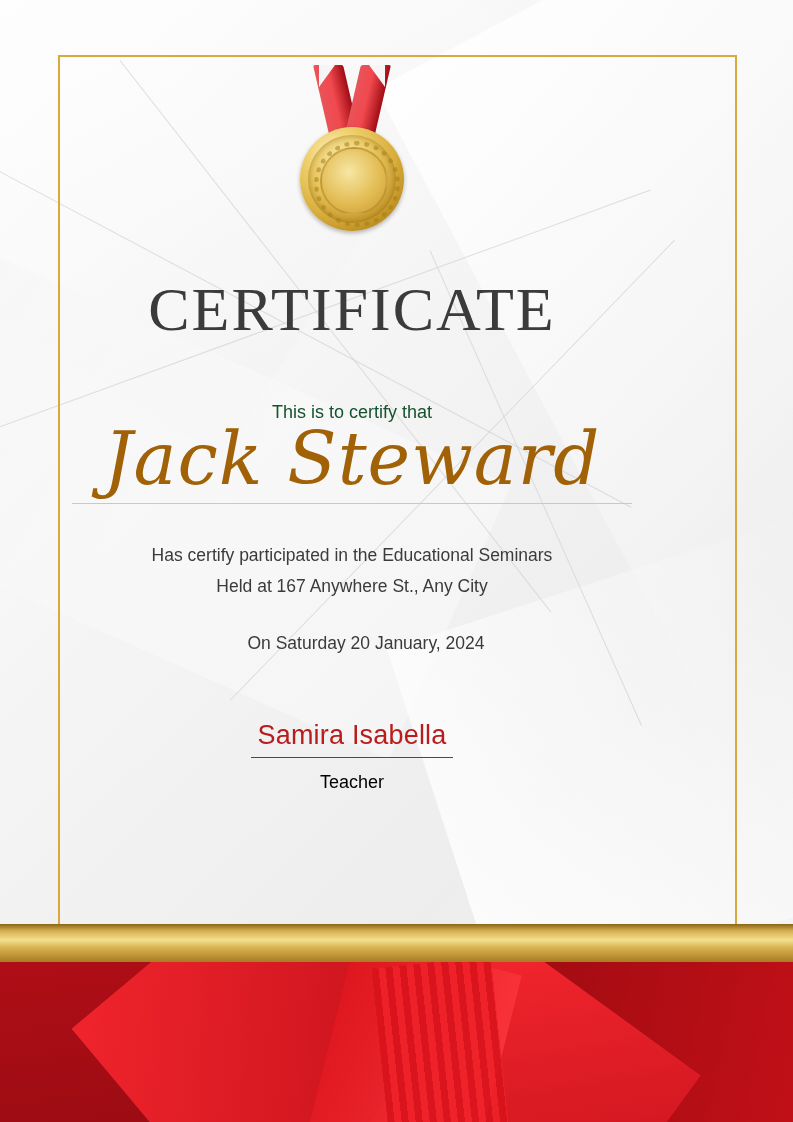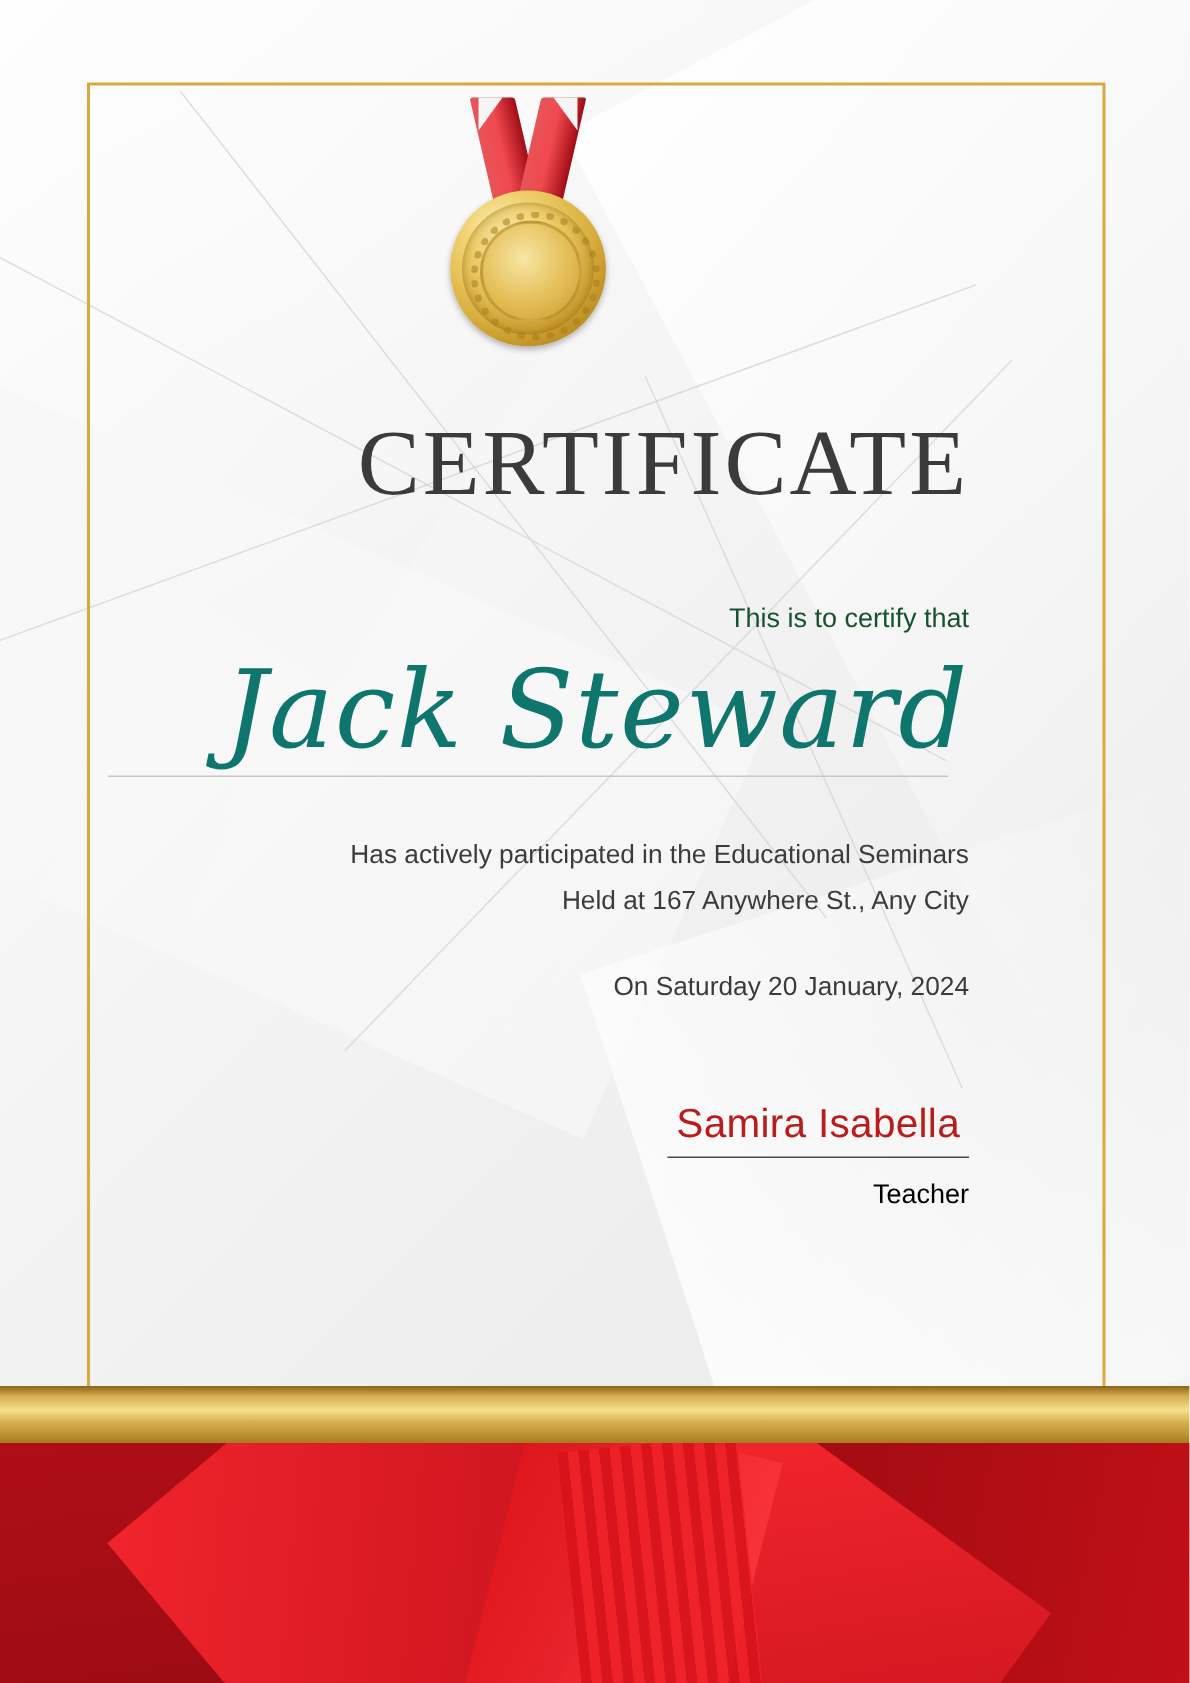--- a/index.html
+++ b/index.html
@@ -81,21 +81,21 @@
     box-sizing: border-box;
     pointer-events: none;
   }
 
   
   .content {
     position: absolute;
     left: 58px;
     top: 55px;
     width: 588px;
-    text-align: right;
+    text-align: center;
   }
 
   
   .medal-wrap {
     position: relative;
     width: 110px;
     height: 190px;
     margin: 10px auto 0;
   }
   .ribbon-l, .ribbon-r {
@@ -184,24 +184,24 @@
   }
   .certify-line {
     font-size: 18px;
     color: #14532d;
     margin-top: 60px;
   }
   .recipient {
     font-family: "DejaVu Serif", serif;
     font-style: italic;
     font-size: 72px;
-    color: #0f766e;
+    color: #a16207;
     letter-spacing: 1px;
     line-height: 1.0;
-    margin-top: 14px;
+    margin-top: 0;
   }
   .rule {
     width: 560px;
     height: 1px;
     background: #c8c8c8;
     margin: 8px auto 0;
   }
   .body-line {
     font-size: 17.5px;
     color: #3b3b3b;
@@ -323,21 +323,21 @@
     </div>
 
     <div class="cert-title">CERTIFICATE</div>
 
     <div class="certify-line">This is to certify that</div>
 
     <div class="recipient">Jack Steward</div>
     <div class="rule"></div>
 
     <div class="body-block">
-      <div class="body-line">Has actively participated in the Educational Seminars</div>
+      <div class="body-line">Has certify participated in the Educational Seminars</div>
       <div class="body-line">Held at 167 Anywhere St., Any City</div>
     </div>
 
     <div class="date-line">On Saturday 20 January, 2024</div>
 
     <div class="signature-block">
       <div class="sign-name">Samira Isabella</div>
       <div class="sign-role">Teacher</div>
     </div>
 

